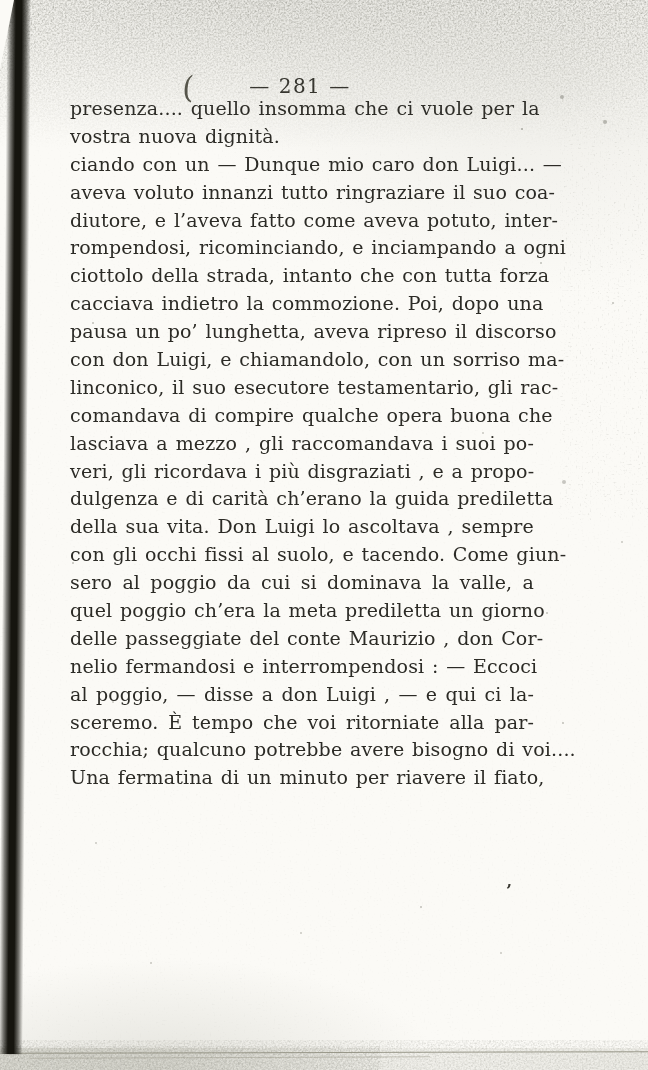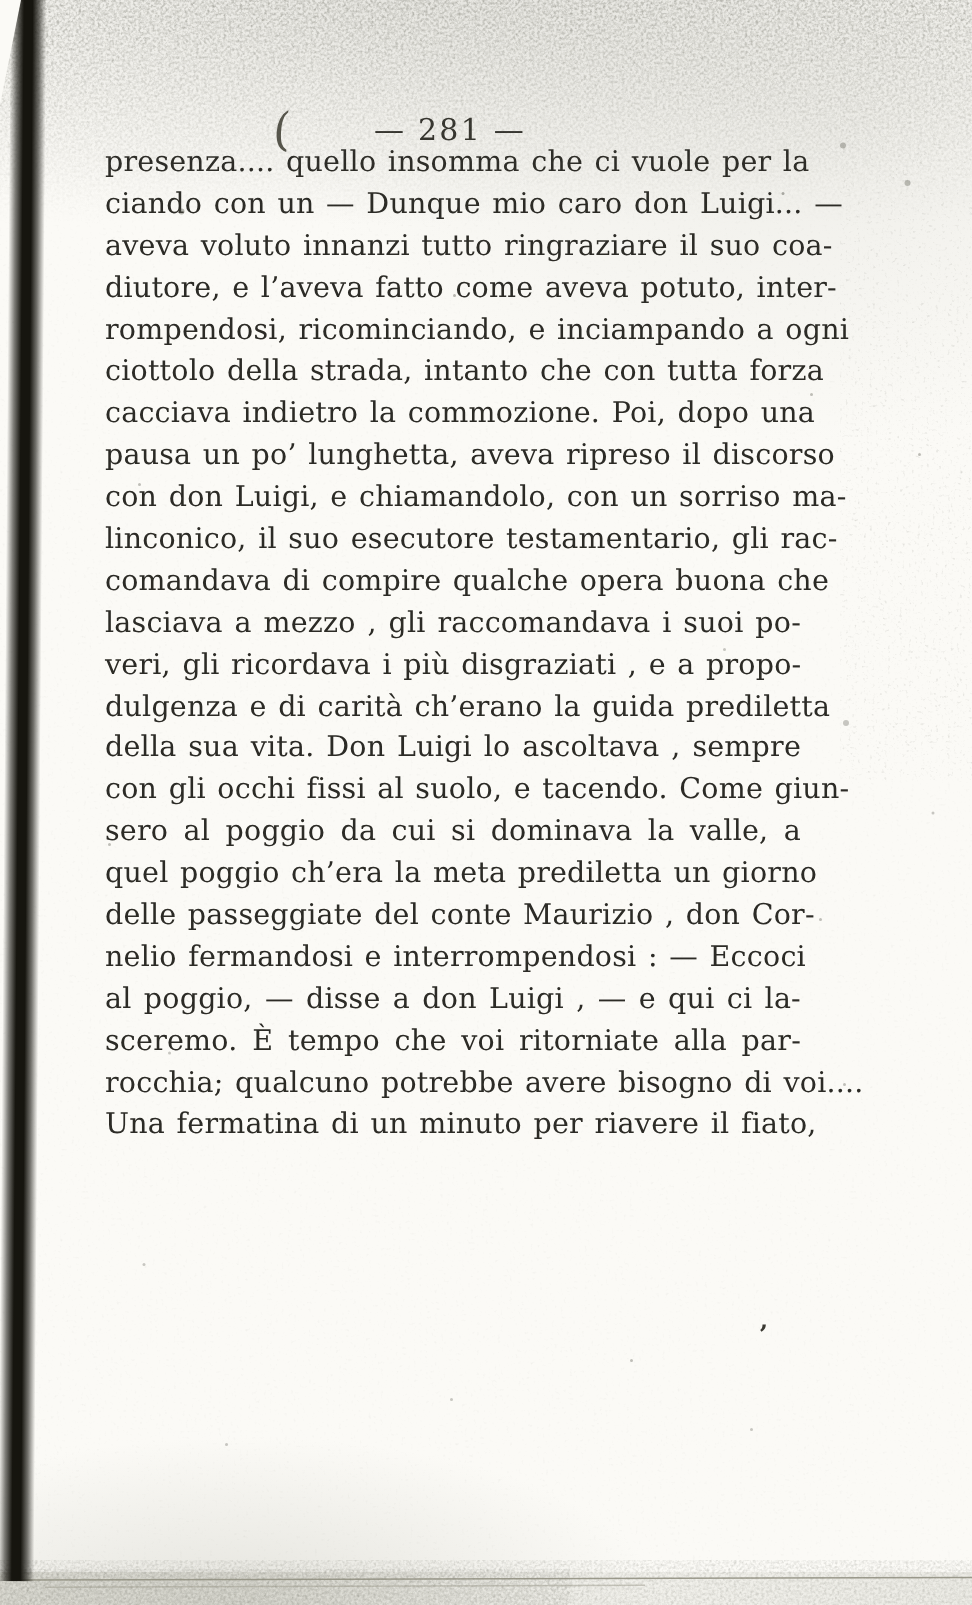--- a/index.html
+++ b/index.html
@@ -135,20 +135,21 @@
 <div class="page">
 
   <div class="bottom-wash"></div>
 
   <div class="header">— 281 —</div>
 
   <div class="stray-paren">(</div>
 
   <div class="body-text">
     <div class="line">presenza.... quello insomma che ci vuole per la</div>
+    <div class="line end">vostra nuova dignità.</div>
     <div class="line">ciando con un — Dunque mio caro don Luigi... —</div>
     <div class="line">aveva voluto innanzi tutto ringraziare il suo coa-</div>
     <div class="line">diutore, e l’aveva fatto come aveva potuto, inter-</div>
     <div class="line">rompendosi, ricominciando, e inciampando a ogni</div>
     <div class="line">ciottolo della strada, intanto che con tutta forza</div>
     <div class="line">cacciava indietro la commozione. Poi, dopo una</div>
     <div class="line">pausa un po’ lunghetta, aveva ripreso il discorso</div>
     <div class="line">con don Luigi, e chiamandolo, con un sorriso ma-</div>
     <div class="line">linconico, il suo esecutore testamentario, gli rac-</div>
     <div class="line">comandava di compire qualche opera buona che</div>

